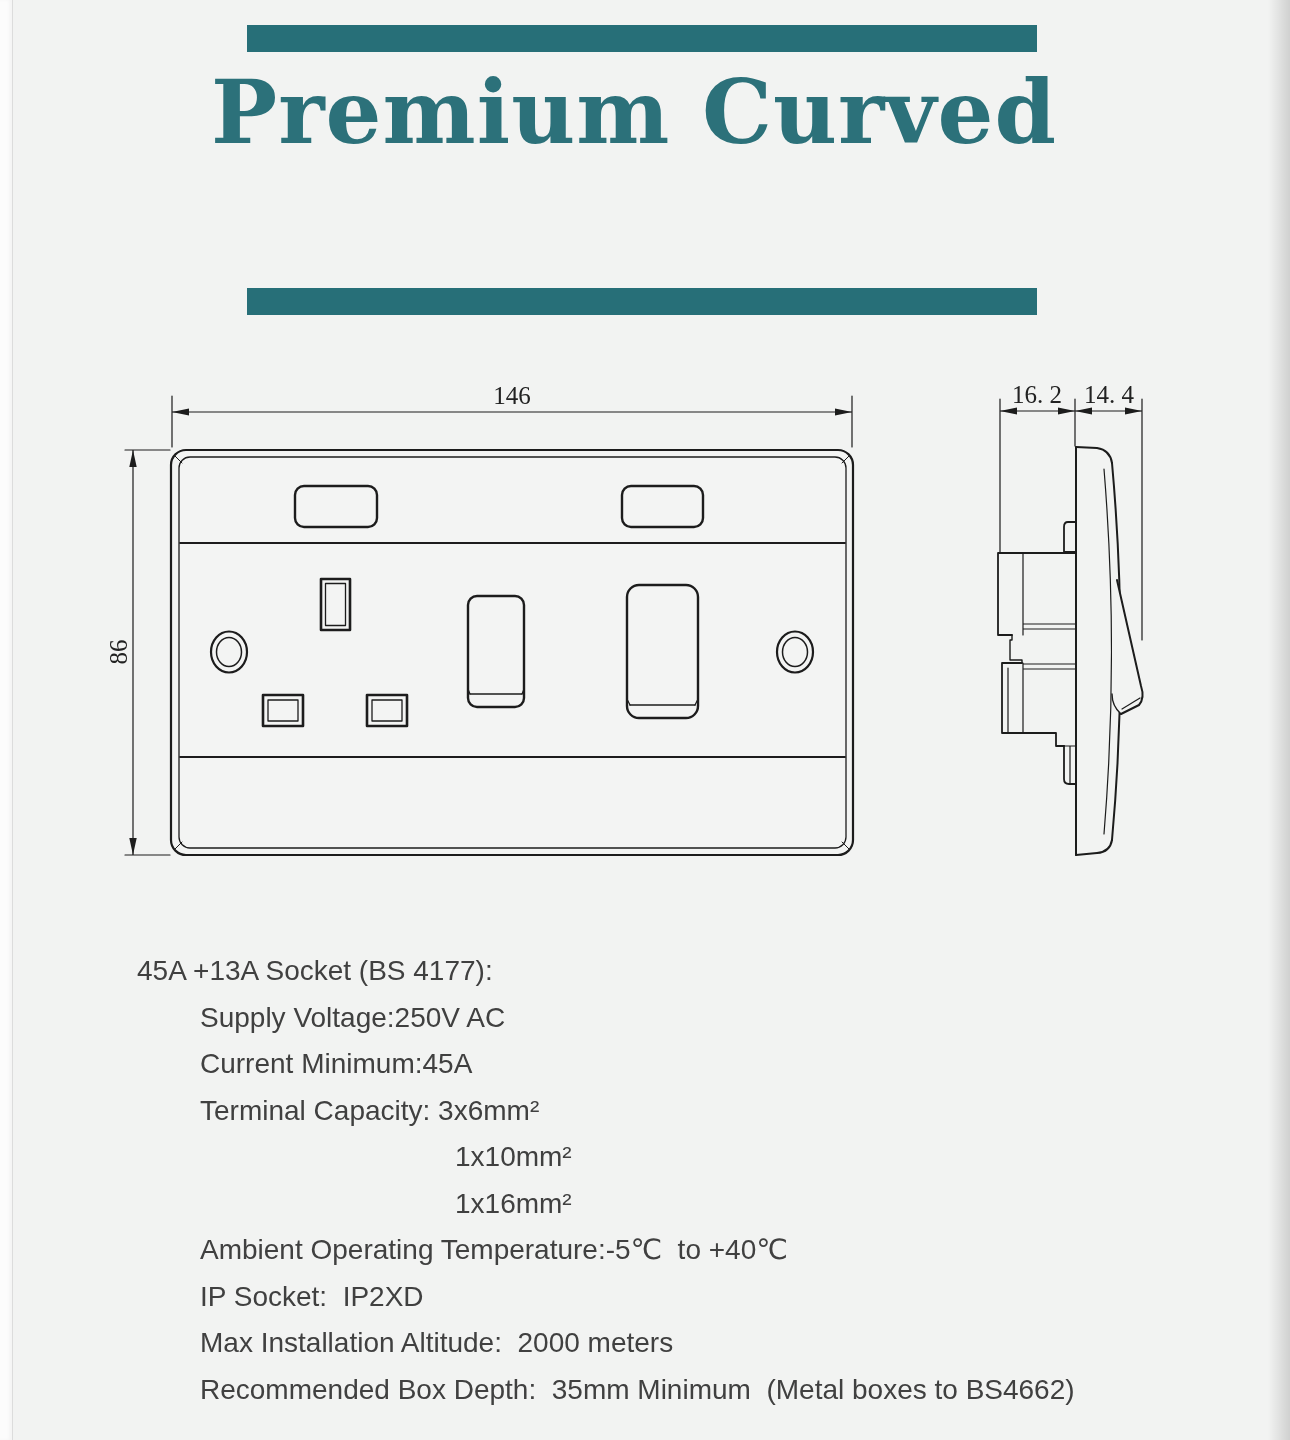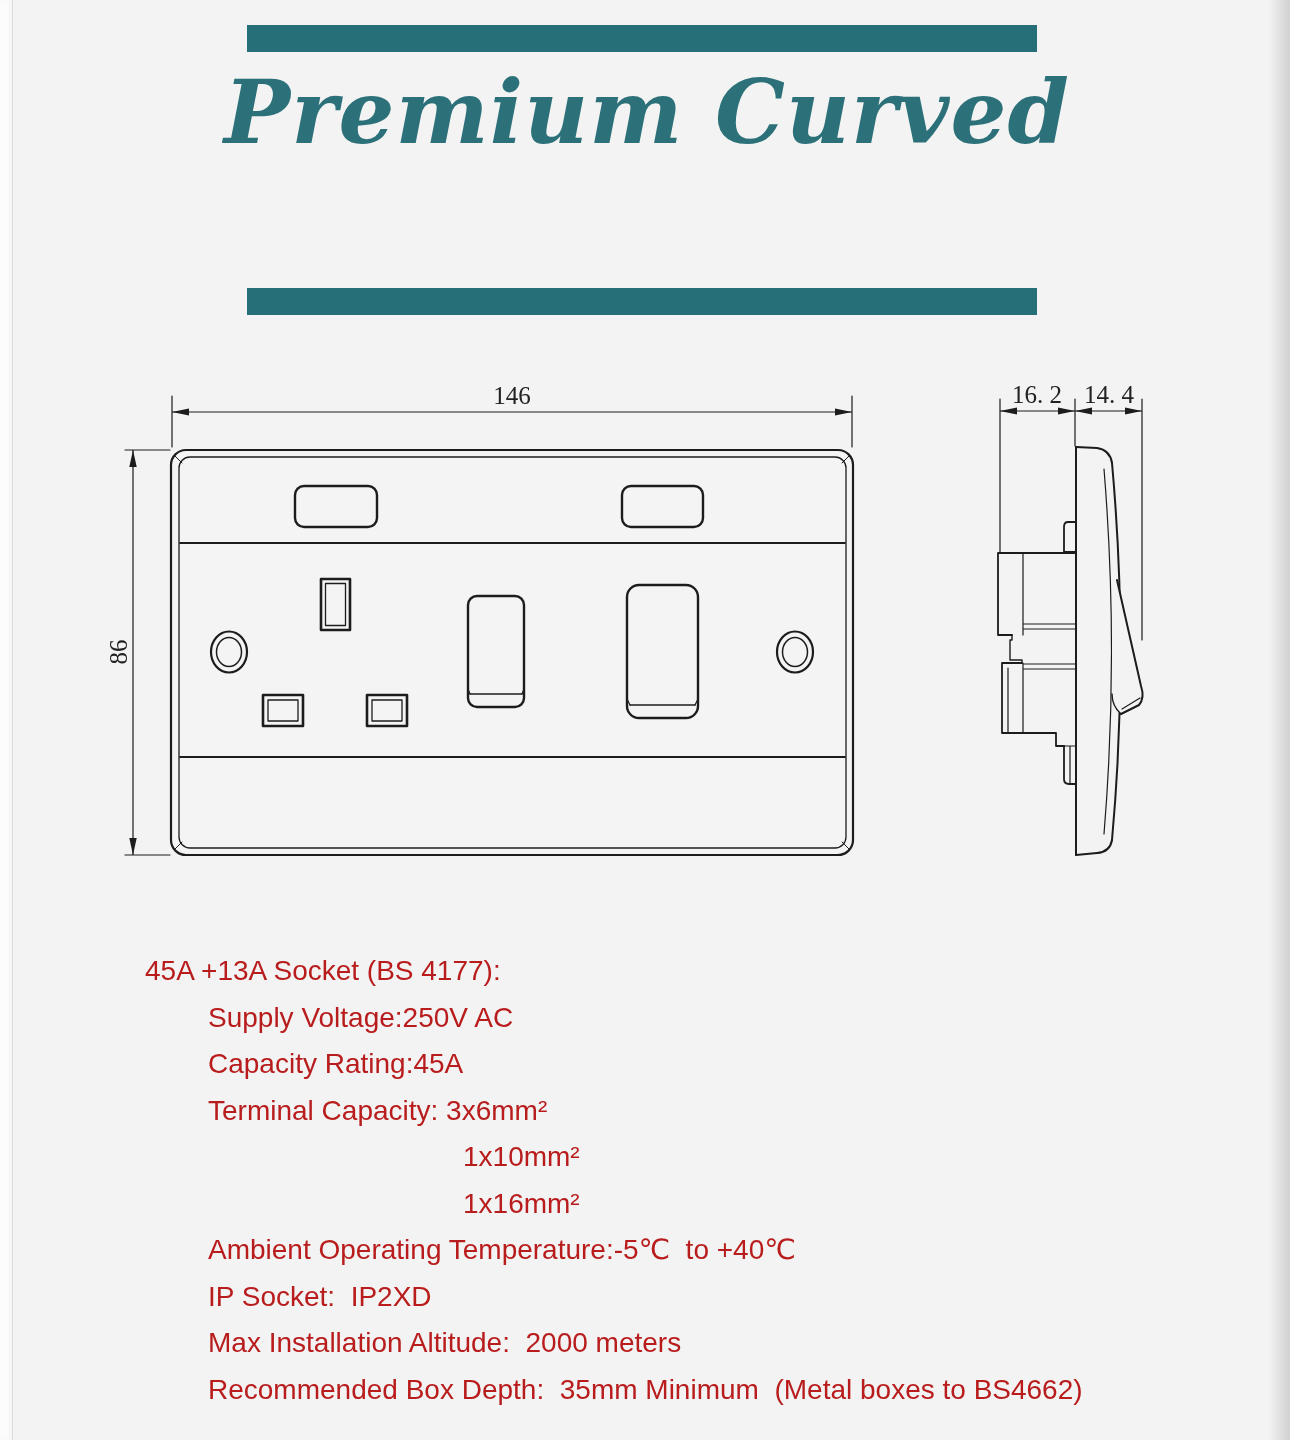--- a/index.html
+++ b/index.html
@@ -7,31 +7,31 @@
           font-family:"Liberation Sans","DejaVu Sans",sans-serif;}
   .page{position:absolute;left:12px;top:0;right:0;bottom:0;background:#f2f3f2;}
   .left-edge{position:absolute;left:0;top:0;width:12px;height:100%;background:#fcfcfc;
              border-right:1px solid #dcdcdc;box-shadow:inset -3px 0 3px rgba(0,0,0,.03);}
   .right-edge{position:absolute;right:0;top:0;width:22px;height:100%;
               background:linear-gradient(to right, rgba(0,0,0,0), rgba(0,0,0,0.14));}
   
   .accent-bar{position:absolute;left:247px;width:790px;height:27px;background:#276f78;}
   .bar-top{top:25px;}
   .bar-bottom{top:288px;}
-  .title-line{position:absolute;left:202px;width:890px;text-align:center;color:#2c717a;
+  .title-line{position:absolute;left:189px;width:890px;text-align:center;color:#2c717a;
               font-family:"DejaVu Serif","Liberation Serif",serif;font-weight:bold;
-              font-size:88px;line-height:1;letter-spacing:1px;font-style:italic;}
+              font-size:88px;line-height:1;letter-spacing:1px;}
   .title-1{top:68px;}
   .title-2{top:181px;}
   
   .drawing{position:absolute;left:0;top:360px;width:1290px;height:560px;}
   .drawing text{fill:#222;font-family:"Liberation Serif","DejaVu Serif",serif;font-size:25px;}
   
-  .specs{position:absolute;left:137px;top:948px;width:1120px;color:#b91c1c;
-         font-size:28px;line-height:46.5px;margin-left:8px;}
+  .specs{position:absolute;left:137px;top:948px;width:1120px;color:#404040;
+         font-size:28px;line-height:46.5px;}
   .spec-line{white-space:pre;}
   .ind-1{padding-left:63px;}
   .ind-2{padding-left:318px;}
 </style>
 </head>
 <body>
 
 <div class="canvas">
   <div class="page"></div>
 
@@ -137,21 +137,21 @@
           <path d="M1121 714 Q1112 706 1112 694" stroke-width="1.4"></path>
           <path d="M1140 698 L1122 709" stroke-width="1.2"></path>
         </g>
       </g>
     </g>
   </svg>
 
   <div class="specs">
     <div class="spec-line">45A +13A Socket (BS 4177):</div>
     <div class="spec-line ind-1">Supply Voltage:250V AC</div>
-    <div class="spec-line ind-1">Capacity Rating:45A</div>
+    <div class="spec-line ind-1">Current Minimum:45A</div>
     <div class="spec-line ind-1">Terminal Capacity: 3x6mm²</div>
     <div class="spec-line ind-2">1x10mm²</div>
     <div class="spec-line ind-2">1x16mm²</div>
     <div class="spec-line ind-1">Ambient Operating Temperature:-5℃  to +40℃</div>
     <div class="spec-line ind-1">IP Socket:  IP2XD</div>
     <div class="spec-line ind-1">Max Installation Altitude:  2000 meters</div>
     <div class="spec-line ind-1">Recommended Box Depth:  35mm Minimum  (Metal boxes to BS4662)</div>
   </div>
 
   <div class="left-edge"></div>

